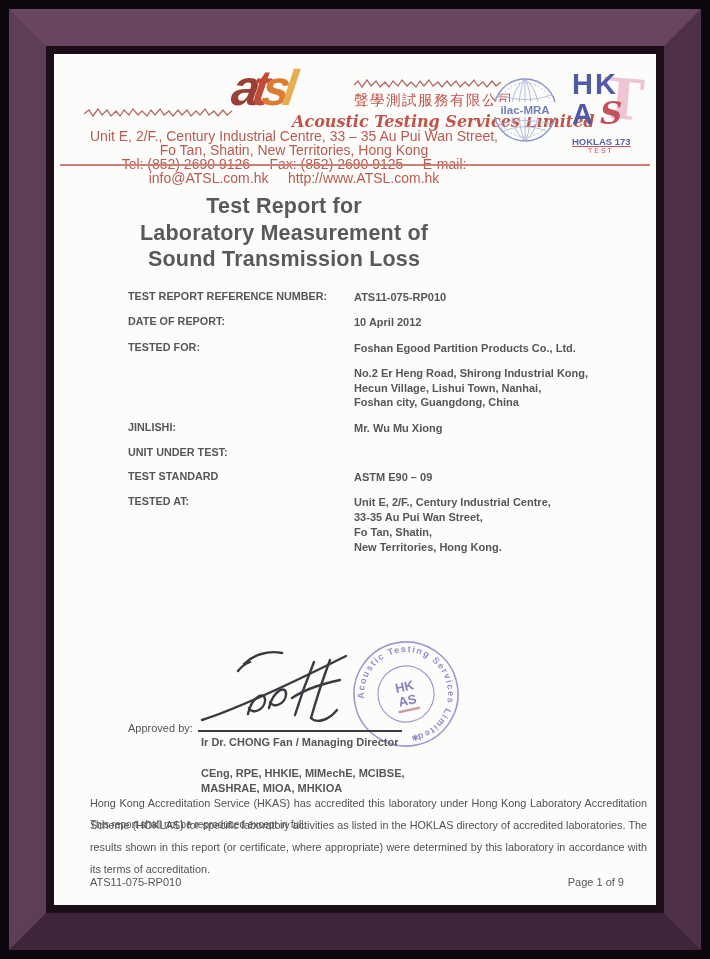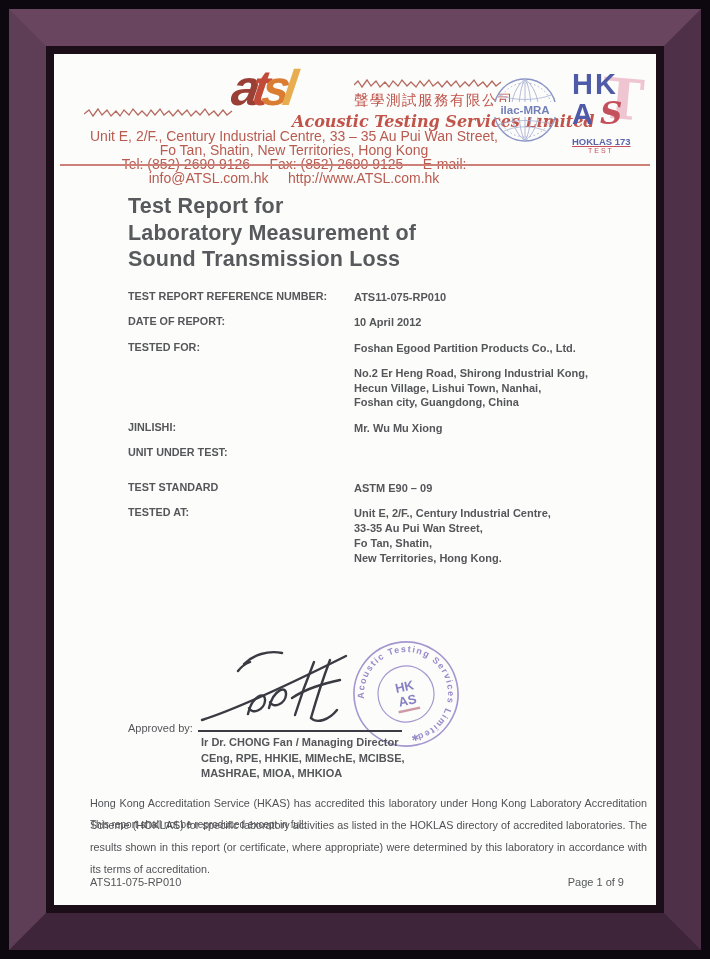--- a/index.html
+++ b/index.html
@@ -66,44 +66,44 @@
   .hkas .as-row .s { font-size:31px; font-weight:bold; font-style:italic; font-family:"DejaVu Serif", serif; color:#c4505c; margin-left:7px; }
   .hkas .hoklas {
     position:relative; z-index:1; 
     font-size:9.5px; font-weight:bold; color:#5a64ad;
     text-decoration:underline; text-decoration-color:#c4505c; white-space:nowrap;
   }
   .hkas .test { font-size:7px; color:#c4505c; letter-spacing:2px; margin-left:16px; }
   .rule { position:absolute; left:6px; right:6px; top:110px; height:2px; background:#cc8078; }
   
   .title {
-    position:absolute; left:74px; top:139px;
+    position:absolute; left:86px; top:139px;
     font-size:21.5px; font-weight:bold; color:#58595c;
-    line-height:26.5px; white-space:pre-line; letter-spacing:.2px;
+    line-height:26.5px; white-space:pre-line; letter-spacing:.2px;text-align:center;
   }
   
   .fields { position:absolute; left:74px; top:236px; width:487px; }
   .frow { display:flex; margin-bottom:10.5px; }
-  .frow.gap-top { margin-top:23px; }
+  .frow.gap-top { margin-top:12px; }
   .flabel {
     width:226px; flex:none;
     font-size:10.8px; font-weight:bold; color:#55565a;
   }
   .fvalue {
     flex:1; font-size:11px; font-weight:bold; color:#55565a;
     line-height:14.8px; white-space:pre-line;
   }
   .frow.justify .fvalue { text-align:justify; }
   
   .sig-block { position:absolute; left:74px; top:584px; width:440px; height:150px; }
   .approved { position:absolute; left:0; top:84px; font-size:11px; color:#55565a; }
   .sig-svg { position:absolute; left:64px; top:2px; }
   .sig-line { position:absolute; left:70px; top:92px; width:204px; height:2px; background:#3c3c44; }
   .sig-name { position:absolute; left:73px; top:98px; font-size:11px; font-weight:bold; color:#55565a; white-space:nowrap; }
-  .sig-quals { position:absolute; left:73px; top:113px; font-size:11px; font-weight:bold; color:#55565a; line-height:14.5px; white-space:pre-line; }
+  .sig-quals { position:absolute; left:73px; top:128px; font-size:11px; font-weight:bold; color:#55565a; line-height:14.5px; white-space:pre-line; }
   .stamp { position:absolute; left:222px; top:0px; transform:rotate(-12deg); opacity:.9; }
   
   .acc-note {
     position:absolute; left:36px; top:738px; width:557px;
     font-size:10.8px; color:#505156; text-align:justify; line-height:22px;
   }
   .repro { position:absolute; left:36px; top:765px; font-size:10px; color:#505156; }
   .bottom-row {
     position:absolute; left:36px; right:32px; top:822px;
     display:flex; justify-content:space-between;

